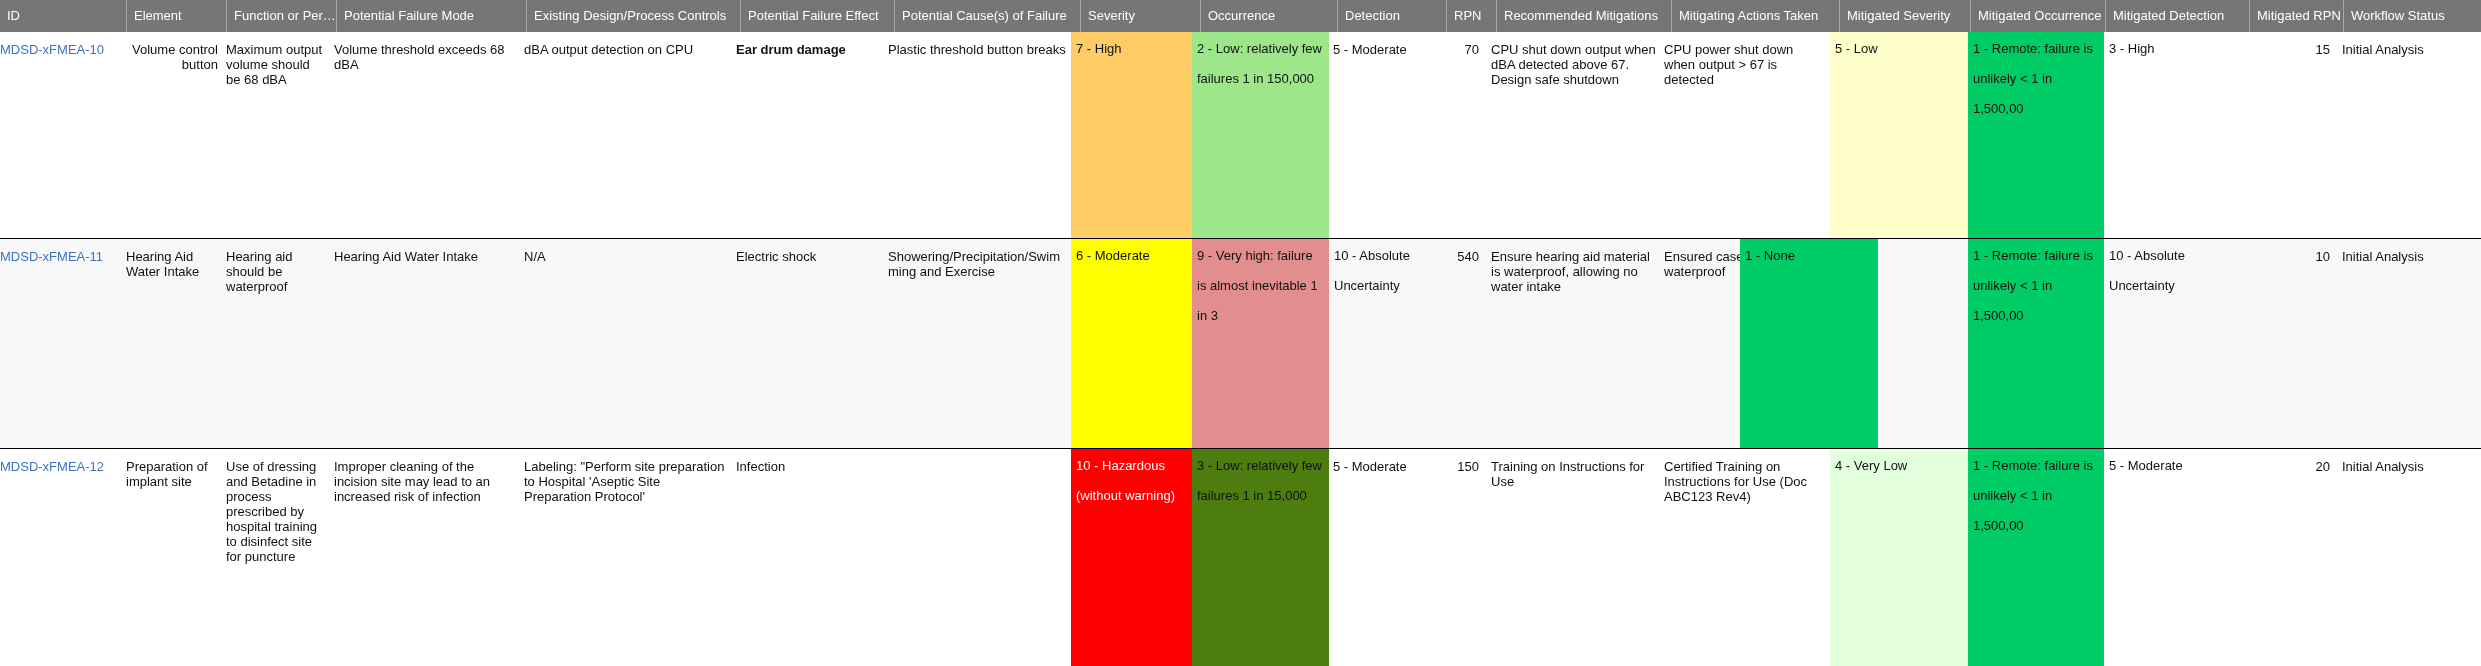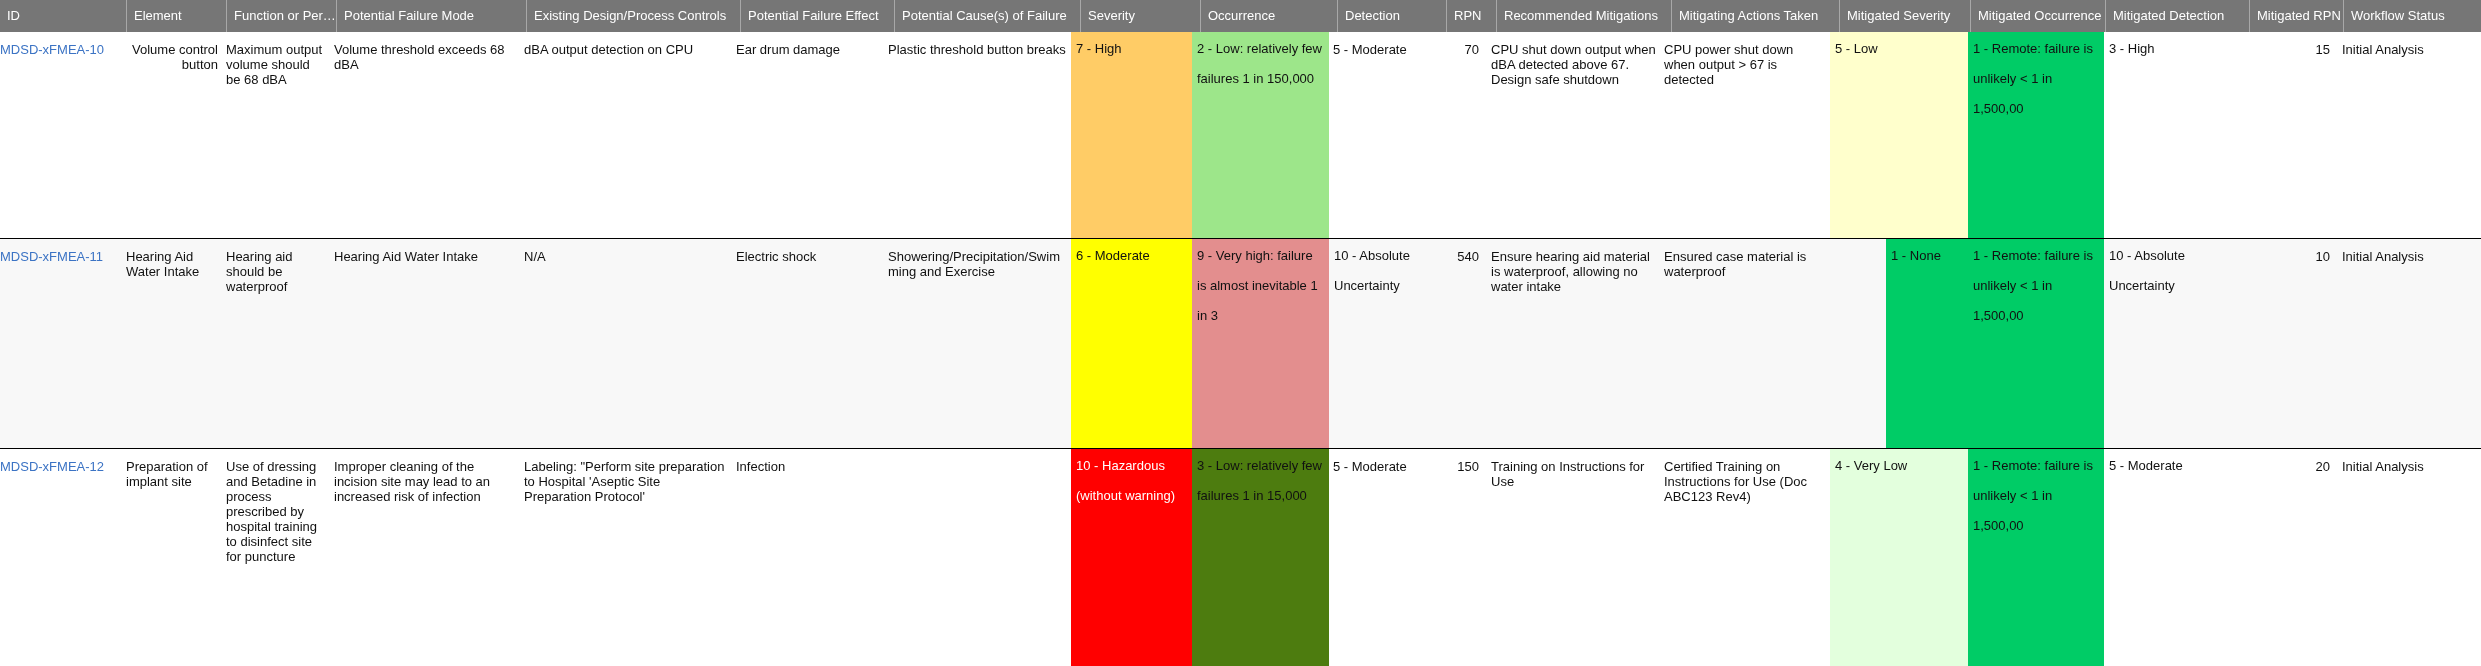--- a/index.html
+++ b/index.html
@@ -101,21 +101,21 @@
     <div class="hcell" style="left:2249px;width:94px;">Mitigated RPN</div>
     <div class="hcell" style="left:2343px;width:138px;">Workflow Status</div>
   </div>
 
   <div class="row" style="top:32px;height:207px;">
     <div class="cell link" style="left:0;width:122px;">MDSD-xFMEA-10</div>
     <div class="cell" style="left:122px;width:100px;text-align:right;">Volume control button</div>
     <div class="cell" style="left:222px;width:108px;">Maximum output volume should be 68 dBA</div>
     <div class="cell" style="left:330px;width:190px;">Volume threshold exceeds 68 dBA</div>
     <div class="cell" style="left:520px;width:212px;">dBA output detection on CPU</div>
-    <div class="cell" style="left:732px;width:152px;">Ear drum damage</div>
+    <div class="cell" style="left:732px;width:152px;font-weight:bold;">Ear drum damage</div>
     <div class="cell" style="left:884px;width:187px;">Plastic threshold button breaks</div>
     <div class="cell rating" style="left:1071px;width:121px;background:#ffcc66;">7 - High</div>
     <div class="cell rating" style="left:1192px;width:137px;background:#9de68a;">2 - Low: relatively few failures 1 in 150,000</div>
     <div class="cell" style="left:1329px;width:108px;">5 - Moderate</div>
     <div class="cell num" style="left:1437px;width:50px;">70</div>
     <div class="cell" style="left:1487px;width:173px;">CPU shut down output when dBA detected above 67. Design safe shutdown</div>
     <div class="cell" style="left:1660px;width:170px;">CPU power shut down when output &gt; 67 is detected</div>
     <div class="cell rating" style="left:1830px;width:138px;background:#ffffcc;">5 - Low</div>
     <div class="cell rating" style="left:1968px;width:136px;background:#00cc66;">1 - Remote: failure is unlikely &lt; 1 in 1,500,00</div>
     <div class="cell rating" style="left:2104px;width:140px;">3 - High</div>
@@ -130,21 +130,21 @@
     <div class="cell" style="left:330px;width:190px;">Hearing Aid Water Intake</div>
     <div class="cell" style="left:520px;width:212px;">N/A</div>
     <div class="cell" style="left:732px;width:152px;">Electric shock</div>
     <div class="cell" style="left:884px;width:187px;word-break:break-all;">Showering/Precipitation/Swimming and Exercise</div>
     <div class="cell rating" style="left:1071px;width:121px;background:#ffff00;">6 - Moderate</div>
     <div class="cell rating" style="left:1192px;width:137px;background:#e38e8e;">9 - Very high: failure is almost inevitable 1 in 3</div>
     <div class="cell rating" style="left:1329px;width:108px;">10 - Absolute Uncertainty</div>
     <div class="cell num" style="left:1437px;width:50px;">540</div>
     <div class="cell" style="left:1487px;width:173px;">Ensure hearing aid material is waterproof, allowing no water intake</div>
     <div class="cell" style="left:1660px;width:170px;">Ensured case material is waterproof</div>
-    <div class="cell rating" style="left:1886px;width:138px;background:#00cc66;">1 - None</div>
+    <div class="cell rating" style="left:1740px;width:138px;background:#00cc66;">1 - None</div>
     <div class="cell rating" style="left:1968px;width:136px;background:#00cc66;">1 - Remote: failure is unlikely &lt; 1 in 1,500,00</div>
     <div class="cell rating" style="left:2104px;width:140px;">10 - Absolute Uncertainty</div>
     <div class="cell num" style="left:2244px;width:94px;">10</div>
     <div class="cell" style="left:2338px;width:143px;">Initial Analysis</div>
   </div>
 
   <div class="row" style="top:449px;height:217px;border-bottom:none;">
     <div class="cell link" style="left:0;width:122px;">MDSD-xFMEA-12</div>
     <div class="cell" style="left:122px;width:100px;">Preparation of implant site</div>
     <div class="cell" style="left:330px;width:190px;">Improper cleaning of the incision site may lead to an increased risk of infection</div>

